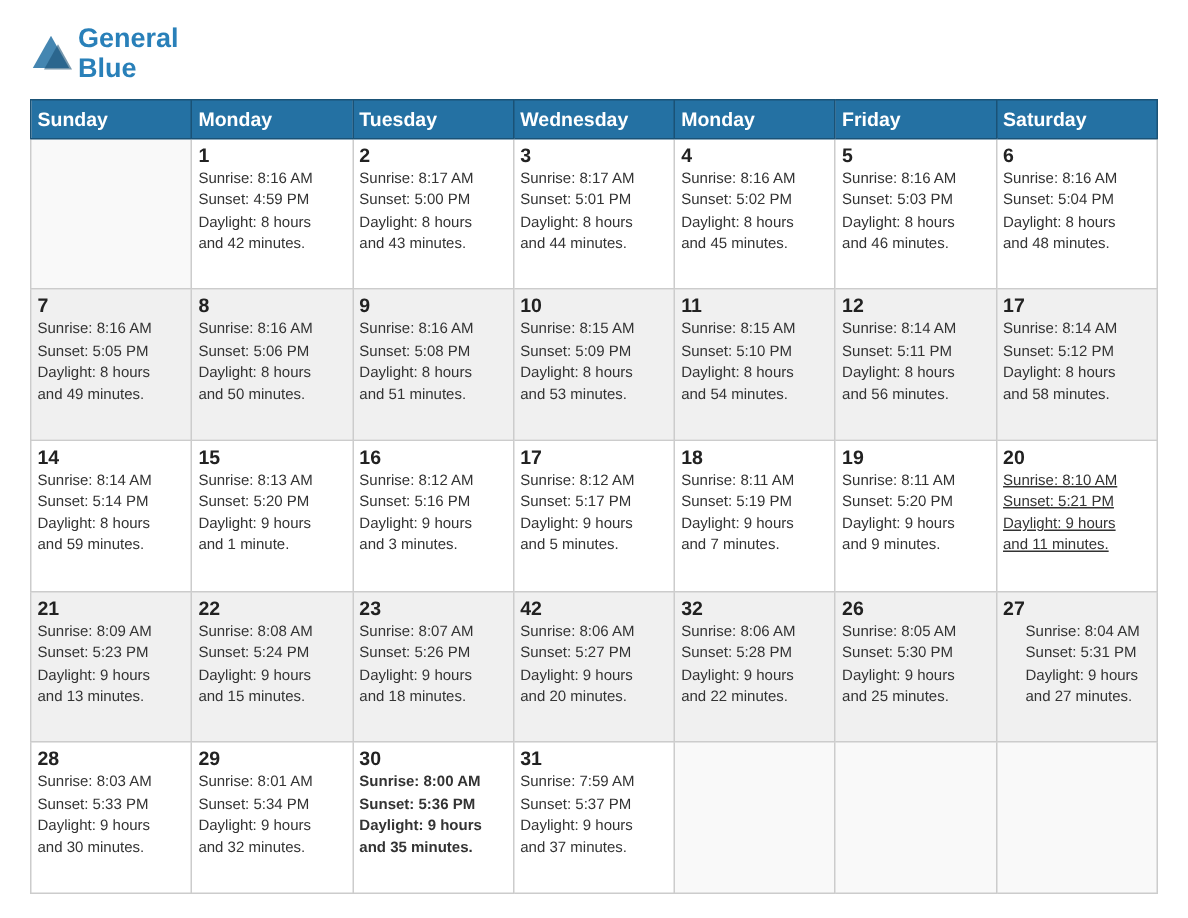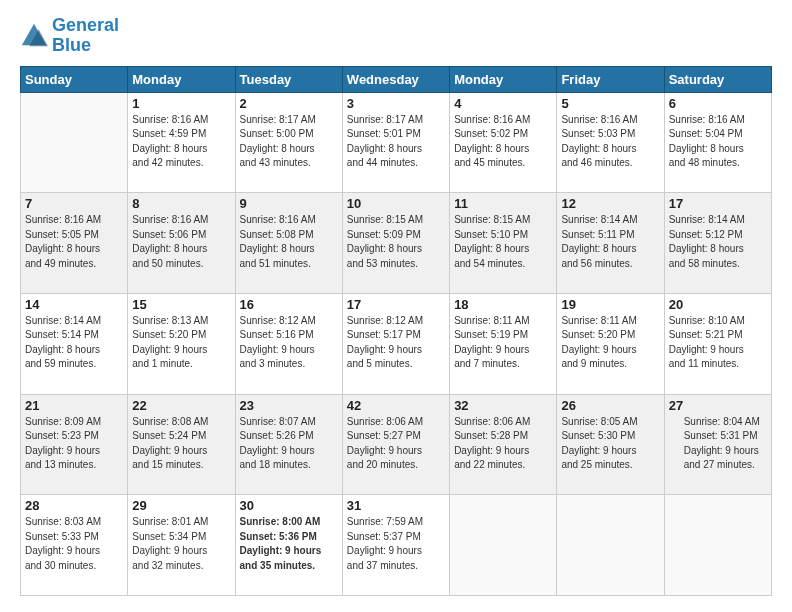--- a/index.html
+++ b/index.html
@@ -259,21 +259,21 @@
           </td>
           <td>
             <div class="day-num">19</div>
             <div class="day-info" style="white-space: pre-line;">Sunrise: 8:11 AM
 Sunset: 5:20 PM
 Daylight: 9 hours
 and 9 minutes.</div>
           </td>
           <td>
             <div class="day-num">20</div>
-            <div class="day-info" style="white-space: pre-line;">Sunrise: 8:10 AM
+            <div class="day-info" style="white-space: pre-line; text-decoration: underline;">Sunrise: 8:10 AM
 Sunset: 5:21 PM
 Daylight: 9 hours
 and 11 minutes.</div>
           </td>
         </tr>
         <tr class="row-shade">
           <td>
             <div class="day-num">21</div>
             <div class="day-info" style="white-space: pre-line;">Sunrise: 8:09 AM
 Sunset: 5:23 PM

